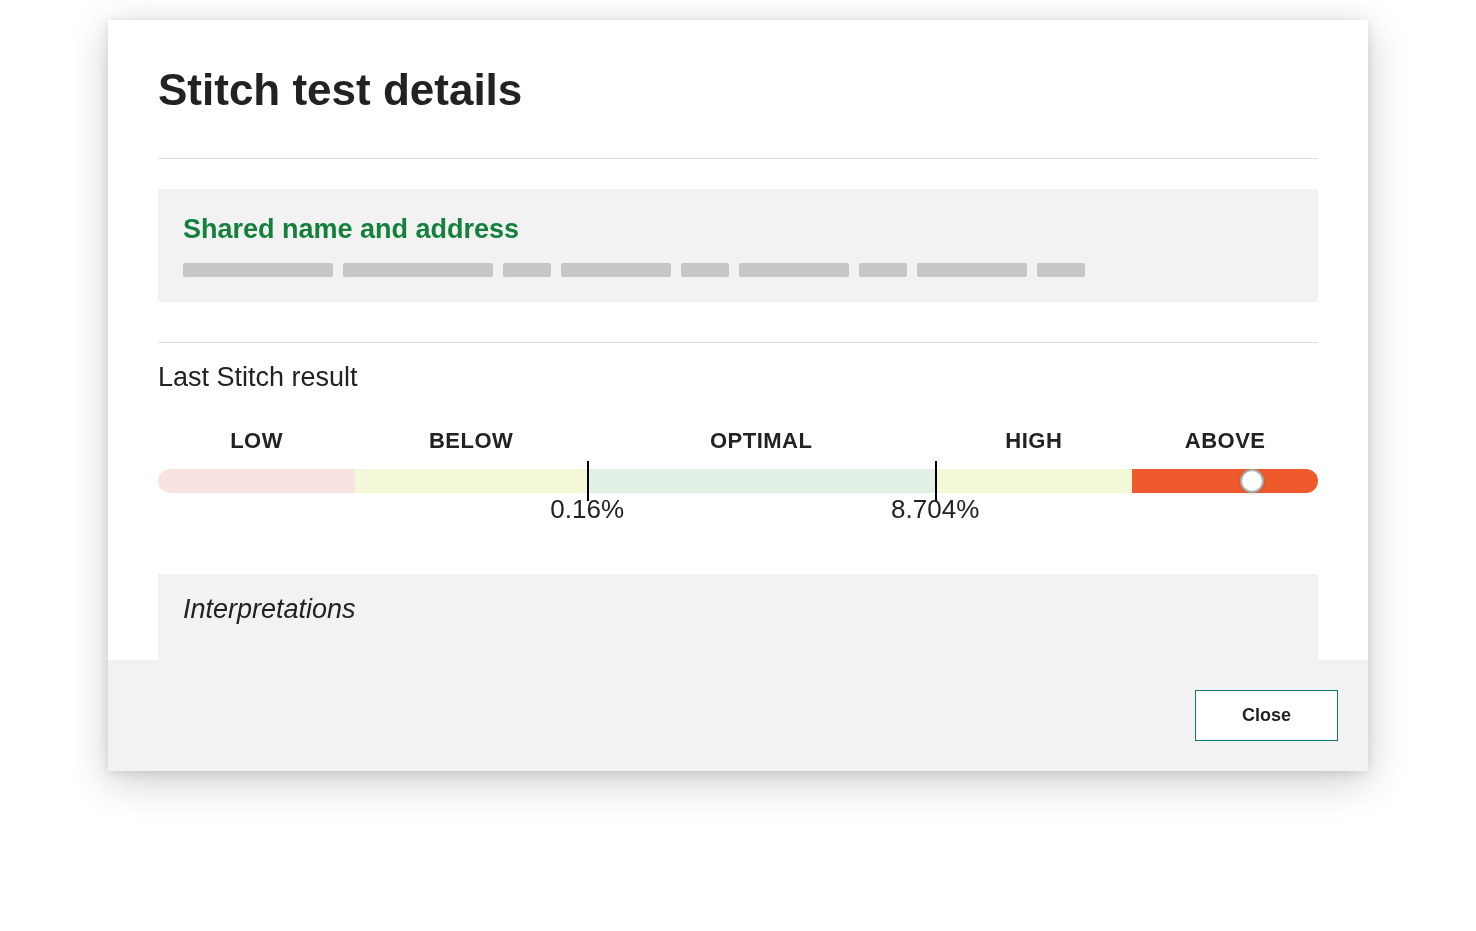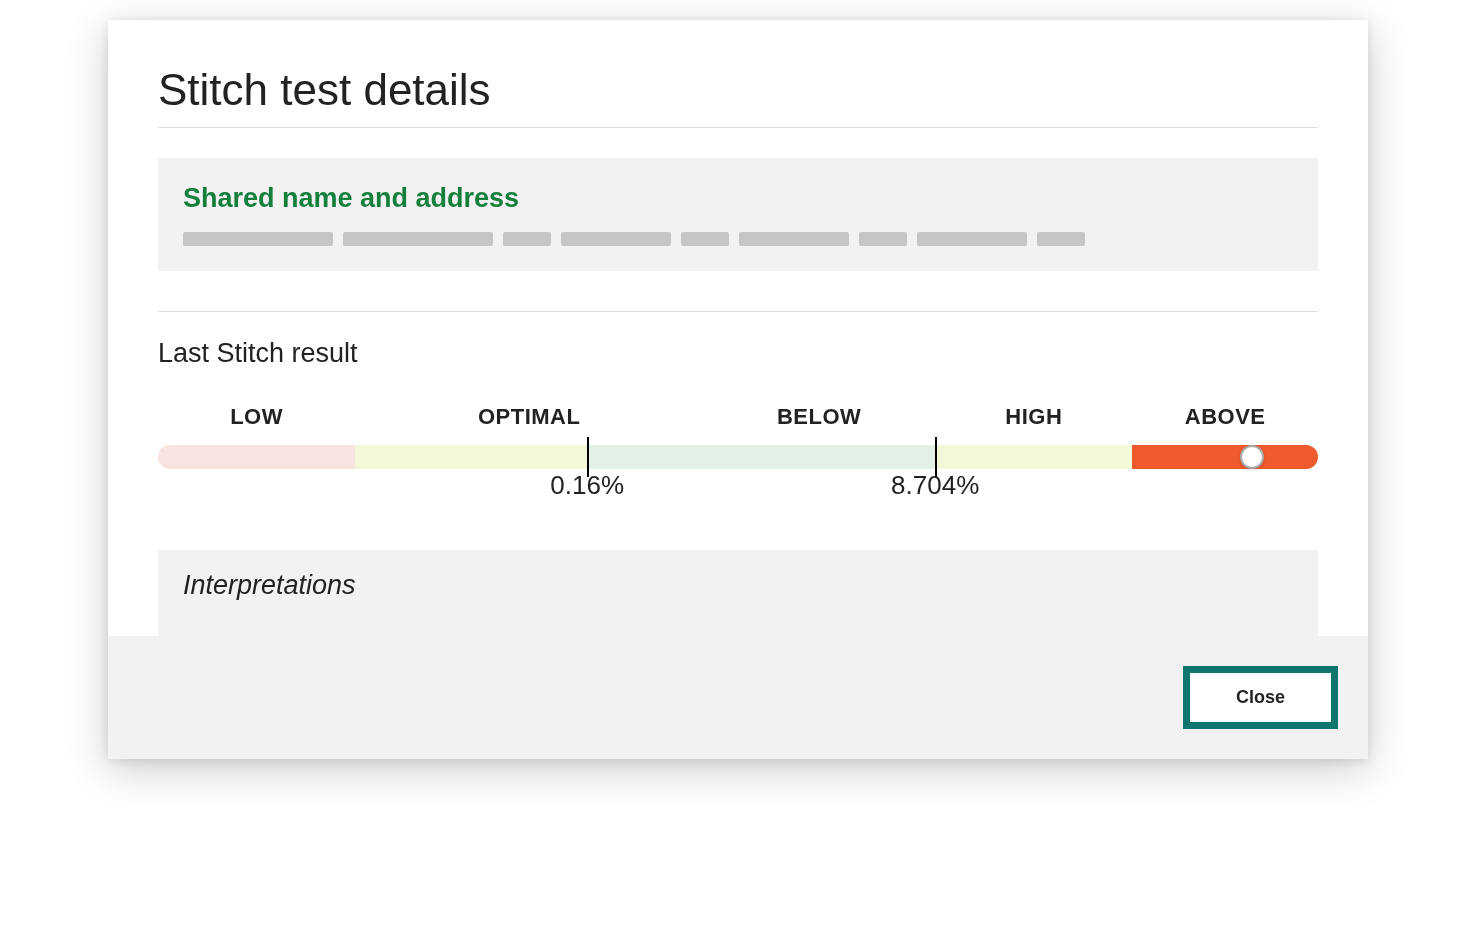--- a/index.html
+++ b/index.html
@@ -17,23 +17,23 @@
     box-shadow: 0 10px 40px rgba(0,0,0,0.2), 0 2px 10px rgba(0,0,0,0.1);
     padding: 0;
     position: relative;
   }
   .card-top {
     padding: 45px 50px 0 50px;
     background: #fff;
   }
   .title {
     font-size: 44px;
-    font-weight: 400;
-    color: #222;
-    margin-bottom: 12px;
+    font-weight: 700;
+    color: #222;
+    margin-bottom: 43px;
   }
   .divider {
     border: none;
     border-top: 1px solid #ddd;
     margin: 0;
   }
   .shared-block {
     background: #f2f2f2;
     margin-top: 30px;
     padding: 25px 25px 25px 25px;
@@ -62,21 +62,21 @@
   .ph6 { width: 110px; }
   .ph7 { width: 48px; }
   .ph8 { width: 110px; }
   .ph9 { width: 48px; }
 
   .divider2 {
     margin-top: 40px;
   }
 
   .result-section {
-    margin-top: 26px;
+    margin-top: 19px;
   }
   .result-title {
     font-size: 27px;
     font-weight: 400;
     color: #222;
     margin-bottom: 35px;
   }
   .band-labels {
     display: flex;
     font-weight: 700;
@@ -149,21 +149,21 @@
   }
 
   .footer {
     background: #f2f2f2;
     padding: 30px 30px 30px 30px;
     display: flex;
     justify-content: flex-end;
   }
   .close-btn {
     background: #fff;
-    border: 7px solid #0f766e;
+    border: 1px solid #0f766e;
     padding: 14px 46px;
     font-size: 18px;
     font-weight: 700;
     color: #222;
     cursor: pointer;
   }
 </style>
 </head>
 <body>
 
@@ -187,22 +187,22 @@
       </div>
     </div>
 
     <hr class="divider divider2">
 
     <div class="result-section">
       <div class="result-title">Last Stitch result</div>
 
       <div class="band-labels">
         <div class="lab lab-low">LOW</div>
+        <div class="lab lab-below">BELOW</div>
         <div class="lab lab-optimal">OPTIMAL</div>
-        <div class="lab lab-below">BELOW</div>
         <div class="lab lab-above">HIGH</div>
         <div class="lab lab-high">ABOVE</div>
       </div>
 
       <div class="bar-wrap">
         <div class="bar">
           <div class="seg-low"></div>
           <div class="seg-below"></div>
           <div class="seg-optimal"></div>
           <div class="seg-above"></div>

